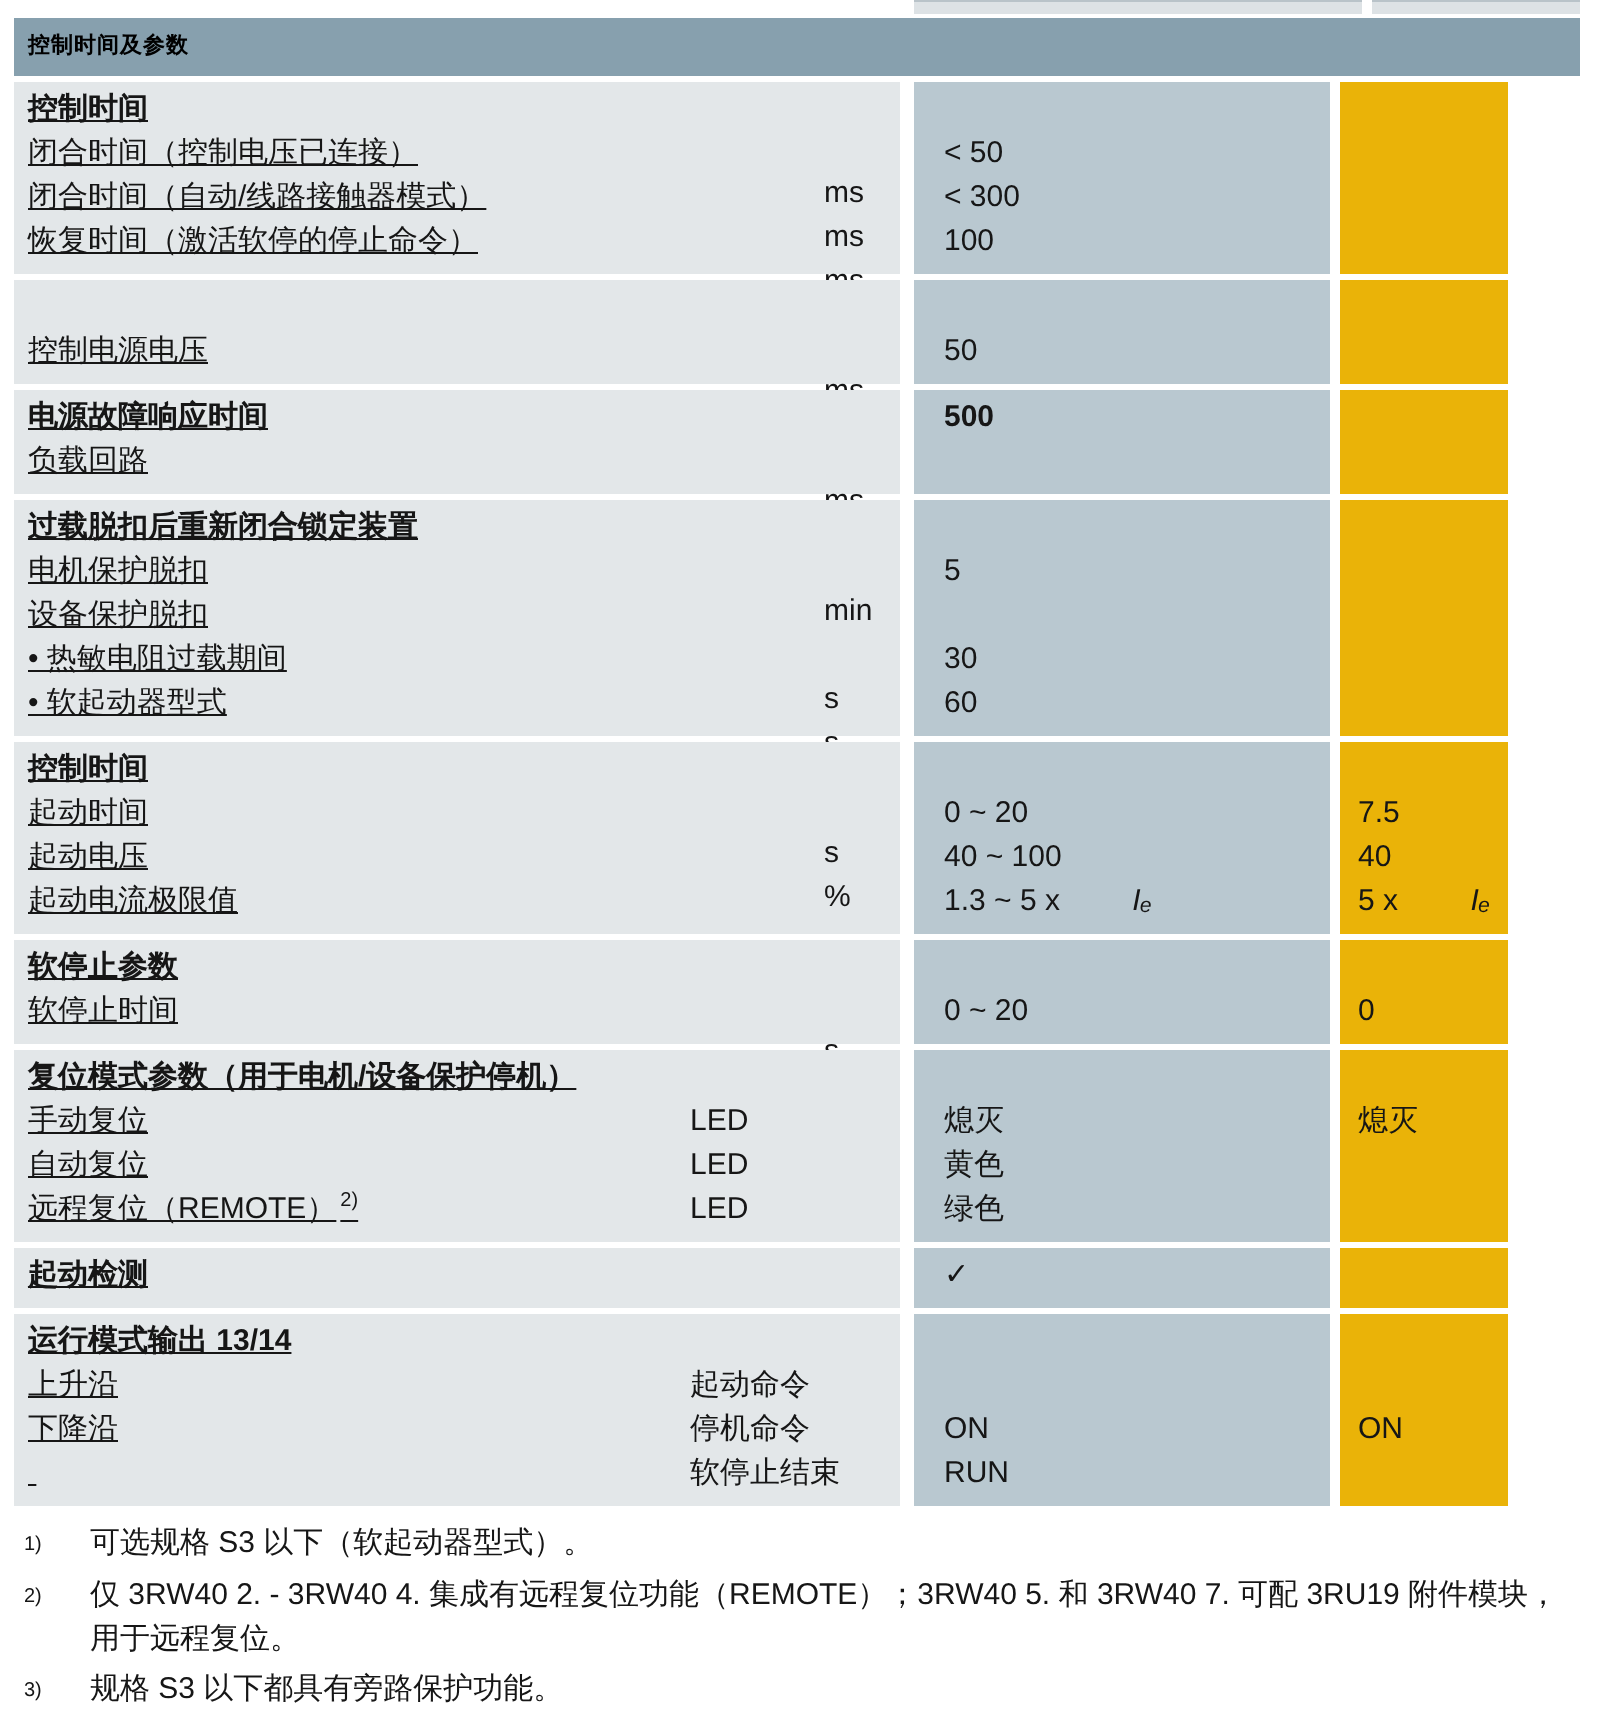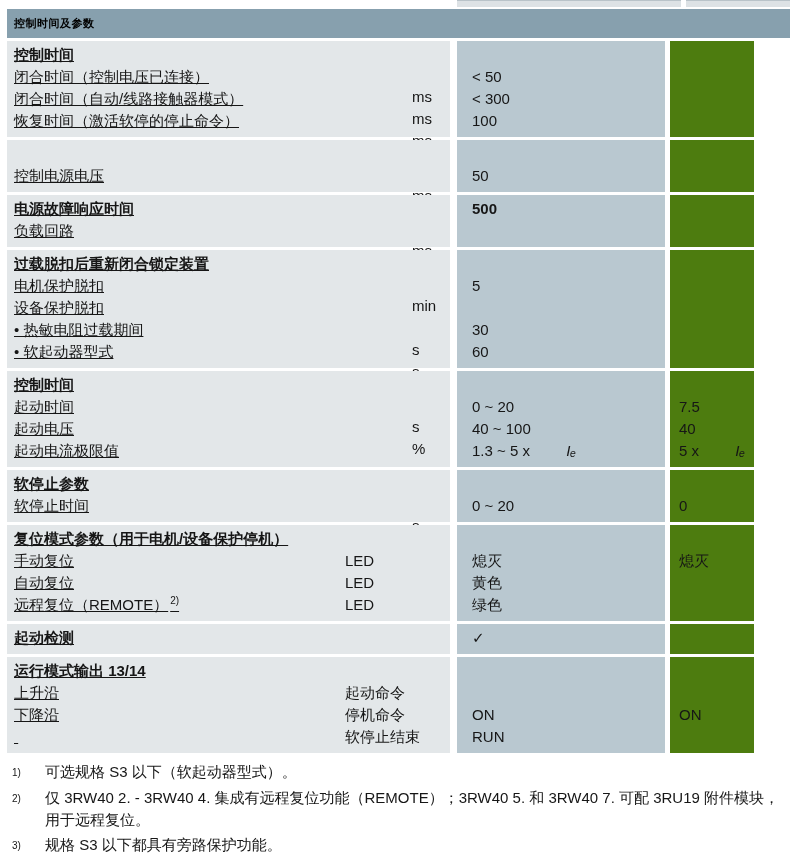--- a/index.html
+++ b/index.html
@@ -22,21 +22,21 @@
     width:783px;height:29px;line-height:29px;box-sizing:border-box;
     background:#87a0ae;color:#000000;font-weight:bold;
     padding-left:7px;font-size:11px;letter-spacing:.5px;
   }
 
   .section{display:flex;margin-top:3px;}
   .sec-left{width:443px;background:#e3e7e9;padding:3px 0 5px 7px;box-sizing:border-box;}
   .sec-gap1{width:7px;background:#ffffff;}
   .sec-v1{width:208px;background:#b9c8d0;padding:3px 0 5px 15px;box-sizing:border-box;}
   .sec-gap2{width:5px;background:#ffffff;}
-  .sec-v2{width:84px;background:#4d7c0f;padding:3px 0 5px 9px;box-sizing:border-box;}
+  .sec-v2{width:84px;background:#eab308;padding:3px 0 5px 9px;box-sizing:border-box;}
 
   .line{height:22px;line-height:22px;white-space:nowrap;overflow:visible;}
   .sec-left .line{display:flex;}
   .lbl{width:331px;flex:none;text-decoration:underline;}
   .mid{width:105px;flex:none;box-sizing:border-box;}
   .mid.unit{padding-left:67px;margin-top:20px;}
   .bold{font-weight:bold;}
   sup.fnref{font-size:10px;line-height:0;vertical-align:super;margin-left:2px;}
   .iesym{font-style:italic;margin-left:32px;}
 

